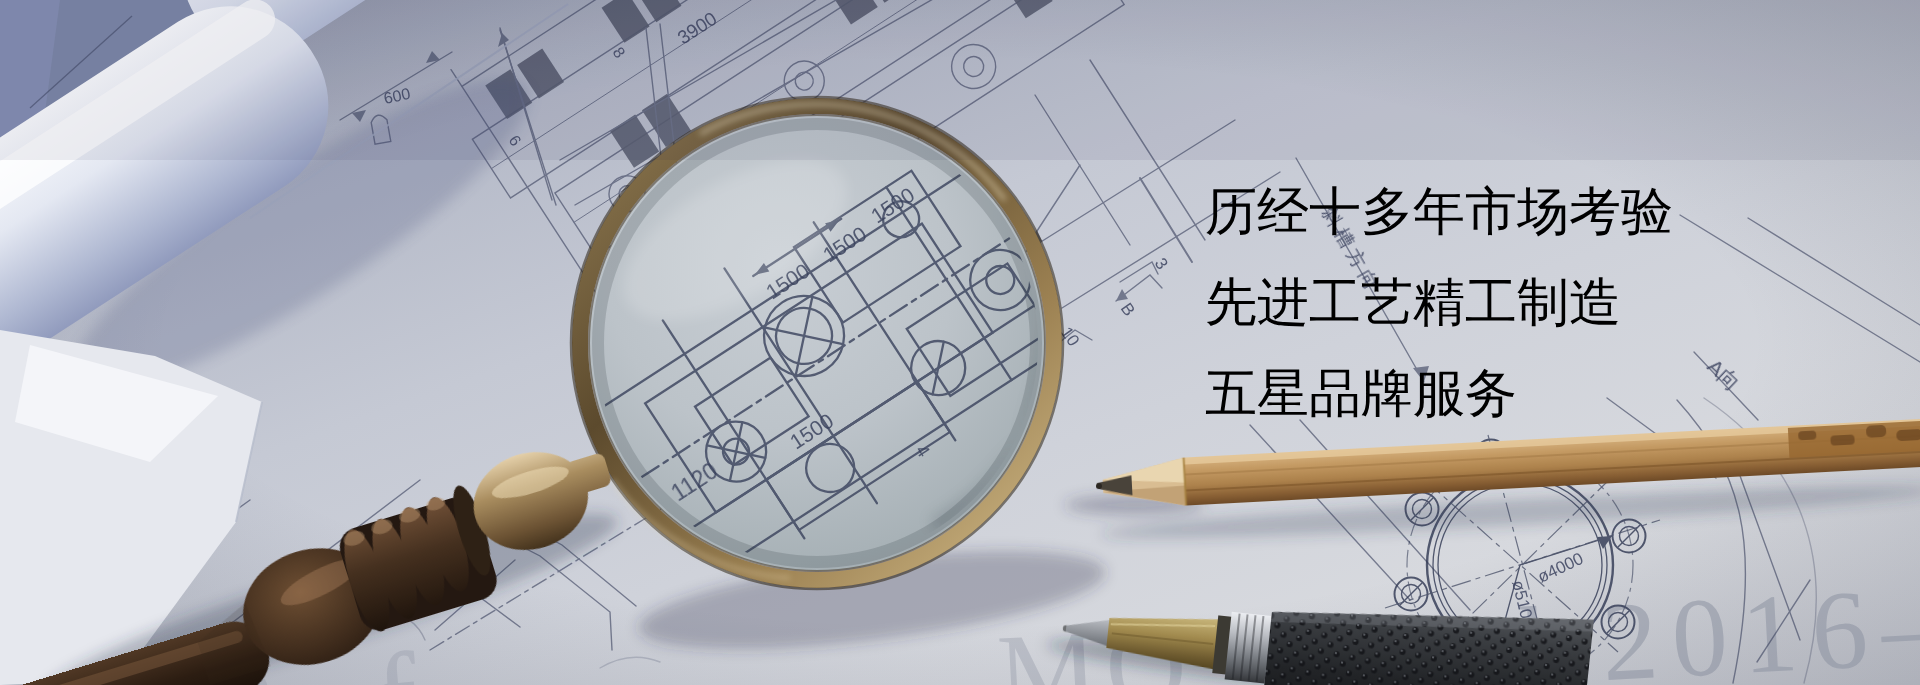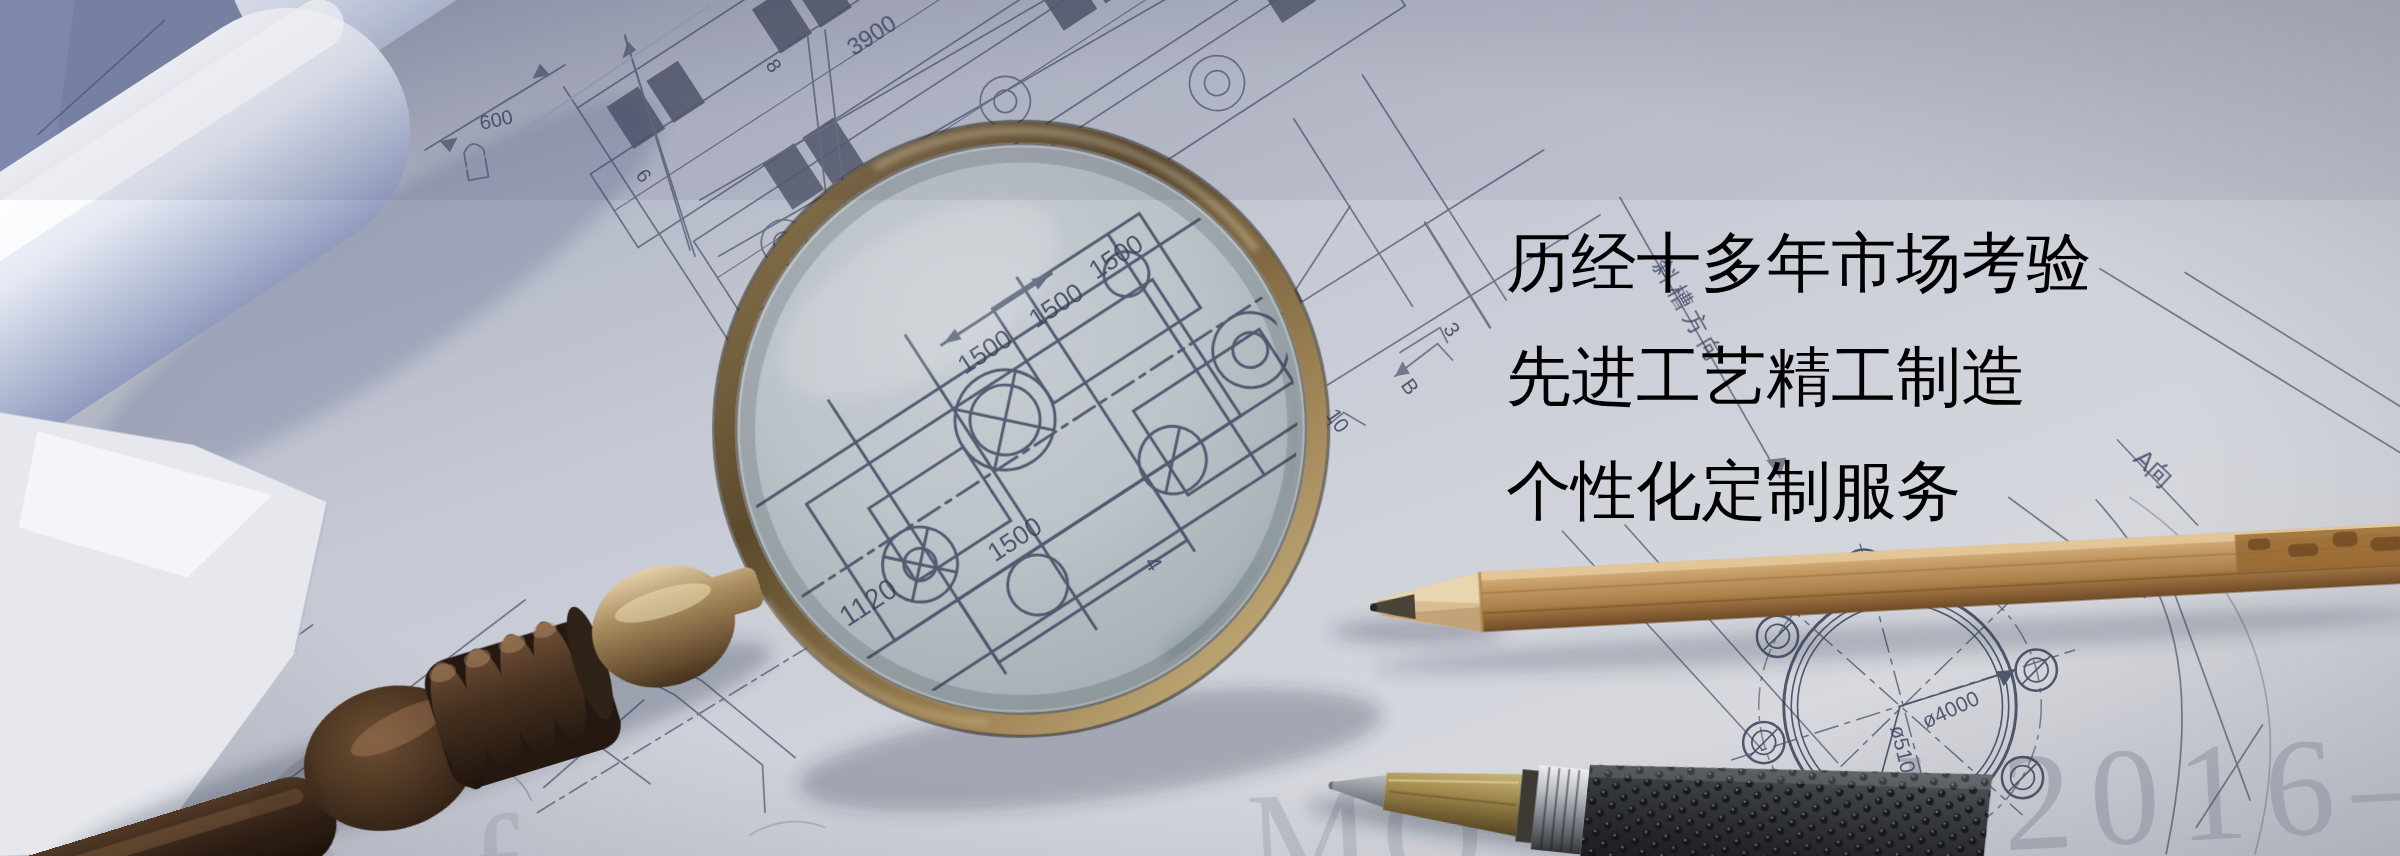--- a/index.html
+++ b/index.html
@@ -429,15 +429,15 @@
     <polygon points="1269,592 1590,566 1590,716 1269,670" fill="url(#gripDots)" opacity="0.85"></polygon>
     <polygon points="1269,592 1590,566 1590,578 1269,602" fill="#9aa0a8" opacity="0.25"></polygon>
   </g>
 
   <rect width="1920" height="160" fill="#1c2240" opacity="0.07"></rect>
 </svg>
 
 <div class="slogans">
   <div>历经十多年市场考验</div>
   <div>先进工艺精工制造</div>
-  <div>个性化定制服务</div>
+  <div>五星品牌服务</div>
 </div>
 </div>
 
 </body></html>

